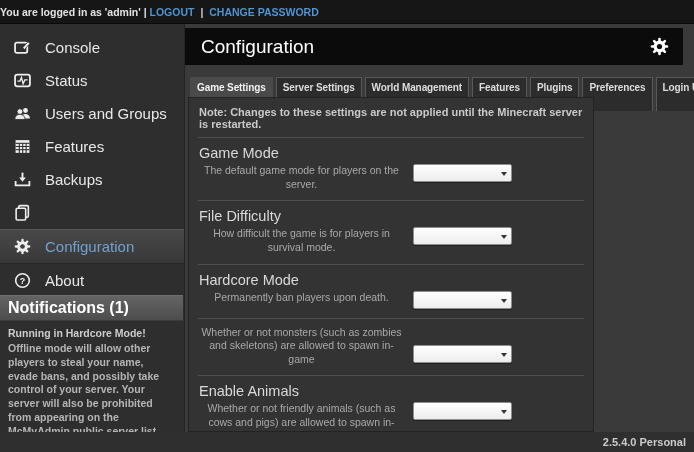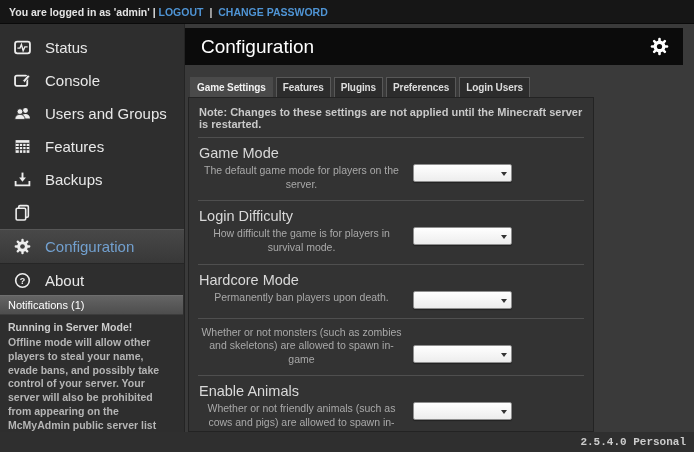--- a/index.html
+++ b/index.html
@@ -6,21 +6,21 @@
   .screen{
     position:relative;width:694px;height:452px;overflow:hidden;
     background:#3a3a3a;font-family:"Liberation Sans",sans-serif;
     -webkit-font-smoothing:antialiased;
   }
   
   .topbar{
     position:absolute;top:0;left:0;width:694px;height:24px;
     background:#161616;border-bottom:1px solid #0a0a0a;
     font-size:10.5px;font-weight:bold;color:#e3e3e3;
-    line-height:24px;padding-left:9px;box-sizing:border-box;white-space:nowrap;
+    line-height:24px;box-sizing:border-box;white-space:nowrap;
   }
   .topbar a{color:#4f94d4;text-decoration:none;cursor:pointer;}
   .topbar .sep{color:#cfcfcf;margin:0 3px;}
   
   .sidebar{
     position:absolute;top:24px;left:0;width:185px;bottom:0;
     background:#2e2e2e;border-right:1px solid #242424;box-sizing:border-box;
   }
   .menu{padding-top:7px;}
   .menu-item{
@@ -31,21 +31,21 @@
   .menu-item.active{
     background:linear-gradient(#484848,#383838);
     border-top:1px solid #565656;border-bottom:1px solid #262626;
     color:#72a0cf;--hole:#404040;
   }
   
   .notifications{position:absolute;left:0;right:1px;top:271px;}
   .notif-header{
     background:linear-gradient(#646464,#4d4d4d);
     border-top:1px solid #6e6e6e;border-bottom:1px solid #3c3c3c;
-    color:#ffffff;font-size:11px;font-weight:normal;
+    color:#ffffff;font-size:16px;font-weight:bold;
     padding:3px 8px;
   }
   .notif-body{
     padding:6px 8px 8px;color:#b5b5b5;font-size:10.5px;line-height:1.32;
   }
   .notif-title{font-weight:bold;color:#cccccc;margin:0 0 1px;}
   .notif-text{margin:0;font-weight:bold;}
   
   .main-header{
     position:absolute;left:185px;top:28px;width:498px;height:37px;
@@ -97,21 +97,20 @@
     position:absolute;right:4px;top:7px;width:0;height:0;
     border-left:3.5px solid transparent;border-right:3.5px solid transparent;
     border-top:4.5px solid #333;
   }
   
   .footer{
     position:absolute;left:0;right:0;bottom:0;height:20px;
     background:#2f2f2f;line-height:20px;text-align:right;
     font-size:11px;font-weight:bold;color:#cccccc;padding-right:8px;
     box-sizing:border-box;
-    font-family:Liberation Mono, monospace;
   }
   svg{display:block;}
 </style>
 </head>
 <body>
 
 <div class="screen">
 
   <div class="topbar">
     <span>You are logged in as 'admin' |</span>
@@ -119,35 +118,35 @@
     <span class="sep">|</span>
     <a>CHANGE PASSWORD</a>
   </div>
 
   <div class="sidebar">
     <div class="menu">
 
       <div class="menu-item">
         <span class="mi-icon">
           <svg viewBox="0 0 16 16" width="17" height="17">
+              <rect x="1" y="3.5" width="11.5" height="9.5" rx="1.6" fill="none" stroke="#ededed" stroke-width="1.7"></rect>
+              <path d="M8.2 8.2 L13.2 2.6 L15 4.2 L10 9.8 Z" fill="#ededed" stroke="#2e2e2e" stroke-width="0.7"></path>
+            </svg>
+        </span>
+        <span>Console</span>
+      </div>
+
+      <div class="menu-item">
+        <span class="mi-icon">
+          <svg viewBox="0 0 16 16" width="17" height="17">
               <rect x="1" y="2.5" width="14" height="11" rx="2.2" fill="none" stroke="#ededed" stroke-width="1.7"></rect>
               <polyline points="3.2,8.6 5.6,8.6 7.0,5.2 8.6,11 10.2,7.4 12.8,7.4" fill="none" stroke="#ededed" stroke-width="1.3"></polyline>
             </svg>
         </span>
         <span>Status</span>
-      </div>
-
-      <div class="menu-item">
-        <span class="mi-icon">
-          <svg viewBox="0 0 16 16" width="17" height="17">
-              <rect x="1" y="3.5" width="11.5" height="9.5" rx="1.6" fill="none" stroke="#ededed" stroke-width="1.7"></rect>
-              <path d="M8.2 8.2 L13.2 2.6 L15 4.2 L10 9.8 Z" fill="#ededed" stroke="#2e2e2e" stroke-width="0.7"></path>
-            </svg>
-        </span>
-        <span>Console</span>
       </div>
 
       <div class="menu-item">
         <span class="mi-icon">
           <svg viewBox="0 0 16 16" width="17" height="17" fill="#ededed">
               <circle cx="10.8" cy="5.2" r="2.3"></circle>
               <path d="M6.6 12.6 c0-2.6 1.8-4.2 4.2-4.2 c2.4 0 4.2 1.6 4.2 4.2 Z"></path>
               <circle cx="5.6" cy="6.2" r="2.7" stroke="#2e2e2e" stroke-width="0.8"></circle>
               <path d="M0.8 13.6 c0-3 2-4.8 4.8-4.8 c2.8 0 4.8 1.8 4.8 4.8 Z" stroke="#2e2e2e" stroke-width="0.8"></path>
             </svg>
@@ -216,21 +215,21 @@
             </svg>
         </span>
         <span>About</span>
       </div>
 
     </div>
 
     <div class="notifications">
       <div class="notif-header">Notifications (1)</div>
       <div class="notif-body">
-        <p class="notif-title">Running in Server Mode!</p>
+        <p class="notif-title">Running in Hardcore Mode!</p>
         <p class="notif-text">Offline mode will allow other players to steal your name, evade bans, and possibly take control of your server. Your server will also be prohibited from appearing on the McMyAdmin public server list while in offline mode.</p>
       </div>
     </div>
   </div>
 
   <div class="main-header">
     <div class="main-title">Configuration</div>
     <span class="hdr-gear">
       <svg viewBox="0 0 16 16" width="19" height="19">
           <g fill="#ffffff">
@@ -240,20 +239,22 @@
             <rect x="6.9" y="0.6" width="2.2" height="14.8" rx="1" transform="rotate(135 8 8)"></rect>
             <circle cx="8" cy="8" r="5"></circle>
           </g>
           <circle cx="8" cy="8" r="2.2" fill="var(--hole,#0b0b0b)"></circle>
         </svg>
     </span>
   </div>
 
   <div class="tabs">
     <div class="tab active">Game Settings</div>
+    <div class="tab">Server Settings</div>
+    <div class="tab">World Management</div>
     <div class="tab">Features</div>
     <div class="tab">Plugins</div>
     <div class="tab">Preferences</div>
     <div class="tab">Login Users</div>
   </div>
 
   <div class="panel">
     <div class="note">Note: Changes to these settings are not applied until the Minecraft server is restarted.</div>
 
     <div class="setting-row">
@@ -264,21 +265,21 @@
       <div class="sr-right">
         <div class="select">
           <span class="select-value"></span>
           <span class="select-arrow"></span>
         </div>
       </div>
     </div>
 
     <div class="setting-row">
       <div class="sr-left">
-        <h3 class="sr-name">Login Difficulty</h3>
+        <h3 class="sr-name">File Difficulty</h3>
         <p class="sr-desc">How difficult the game is for players in survival mode.</p>
       </div>
       <div class="sr-right">
         <div class="select">
           <span class="select-value"></span>
           <span class="select-arrow"></span>
         </div>
       </div>
     </div>
 

